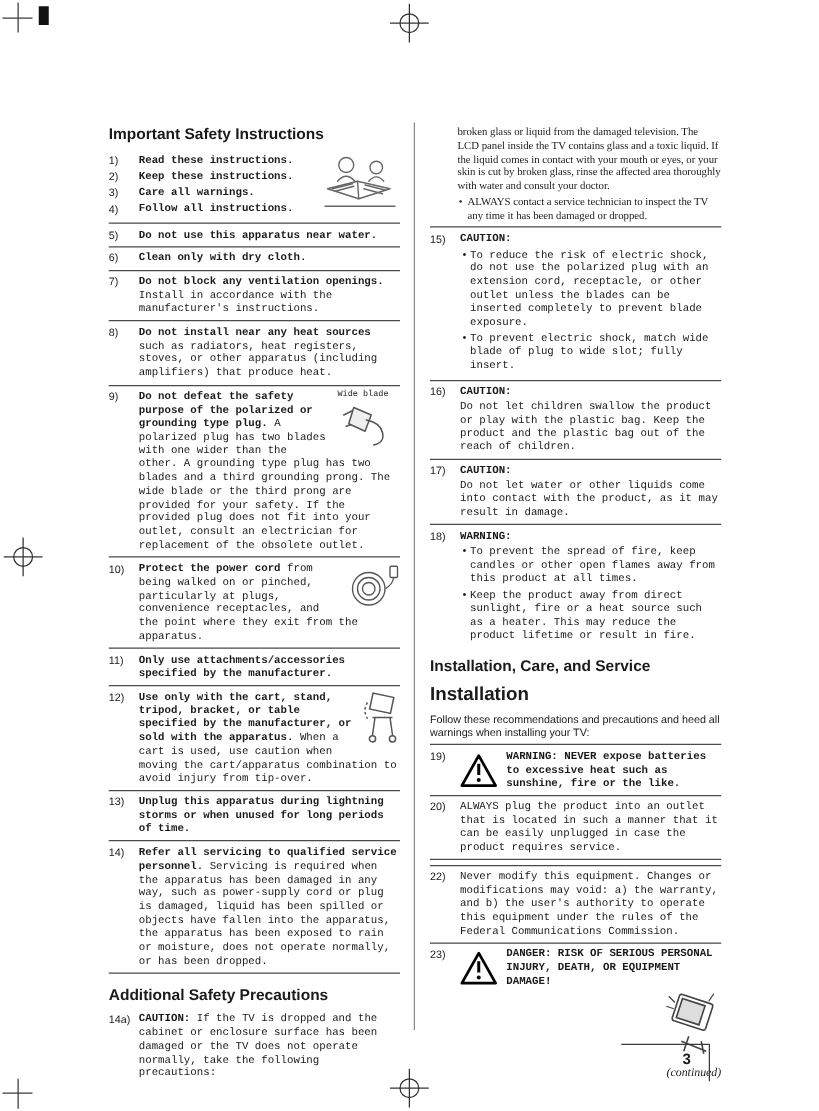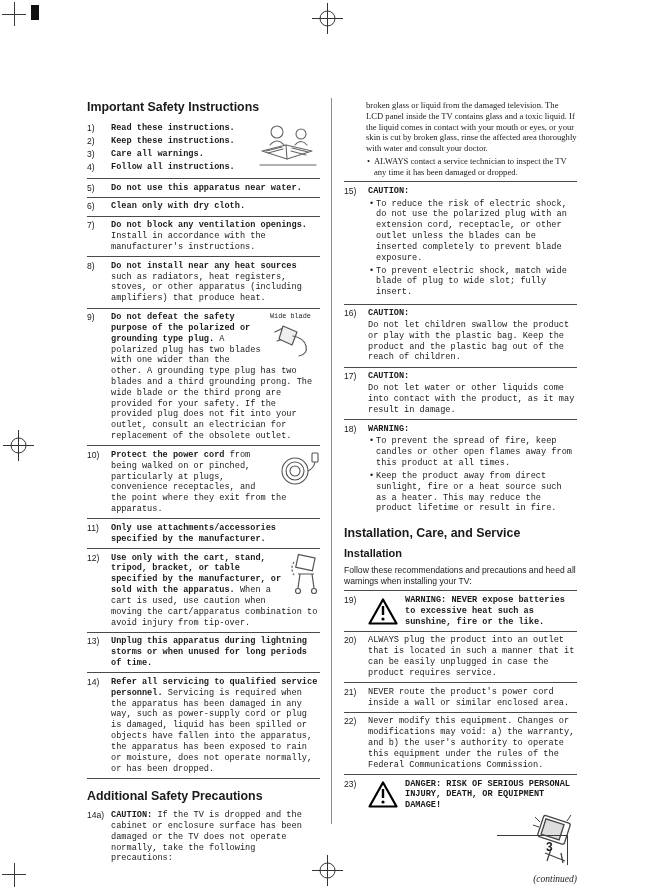--- a/index.html
+++ b/index.html
@@ -4,21 +4,21 @@
 <style>
   html,body{margin:0;padding:0;}
   body{width:655px;height:889px;background:#ffffff;}
   .page{position:relative;width:609px;height:889px;background:#fff;overflow:hidden;
         font-family:"Liberation Sans",sans-serif;font-size:8.6px;line-height:1.26;color:#1a1a1a;}
   .col{position:absolute;top:100px;width:233px;}
   .col-left{left:87px;}
   .col-right{left:344px;}
   .section-title{font-size:12.4px;font-weight:bold;margin:0 0 7px 0;line-height:1.15;}
   .section-title.mt{margin-top:10px;}
-  .sub-title{font-size:11px;font-weight:bold;margin:2px 0 4px 0;}
+  .sub-title{font-size:15px;font-weight:bold;margin:2px 0 4px 0;}
   .b{font-weight:bold;}
   .item{display:flex;margin:2px 0;}
   .num{flex:0 0 24px;}
   .body{flex:1;min-width:0;font-family:Liberation Mono, monospace;}
   .rule{height:1px;background:#4a4a4a;margin:3.5px 0;}
   .bullets{margin-top:0;}
   .bullet{position:relative;padding-left:8px;margin:2px 0;}
   .bullet:before{content:"\2022";position:absolute;left:1px;}
   .indent{padding-left:22px;font-family:Liberation Serif, serif;}
   .intro-row{display:flex;}
@@ -289,24 +289,20 @@
       </div>
     </div>
     <div class="rule"></div>
 
     <div class="item">
         <span class="num">20)</span>
         <div class="body">ALWAYS plug the product into an outlet that is located in such a manner that it can be easily unplugged in case the product requires service.</div>
       </div>
     <div class="rule"></div>
 
-    <div class="item">
-        <span class="num">21)</span>
-        <div class="body">NEVER route the product's power cord inside a wall or similar enclosed area.</div>
-      </div>
     <div class="rule"></div>
 
     <div class="item">
         <span class="num">22)</span>
         <div class="body">Never modify this equipment. Changes or modifications may void: a) the warranty, and b) the user's authority to operate this equipment under the rules of the Federal Communications Commission.</div>
       </div>
     <div class="rule"></div>
 
     <div class="item">
       <span class="num">23)</span>

